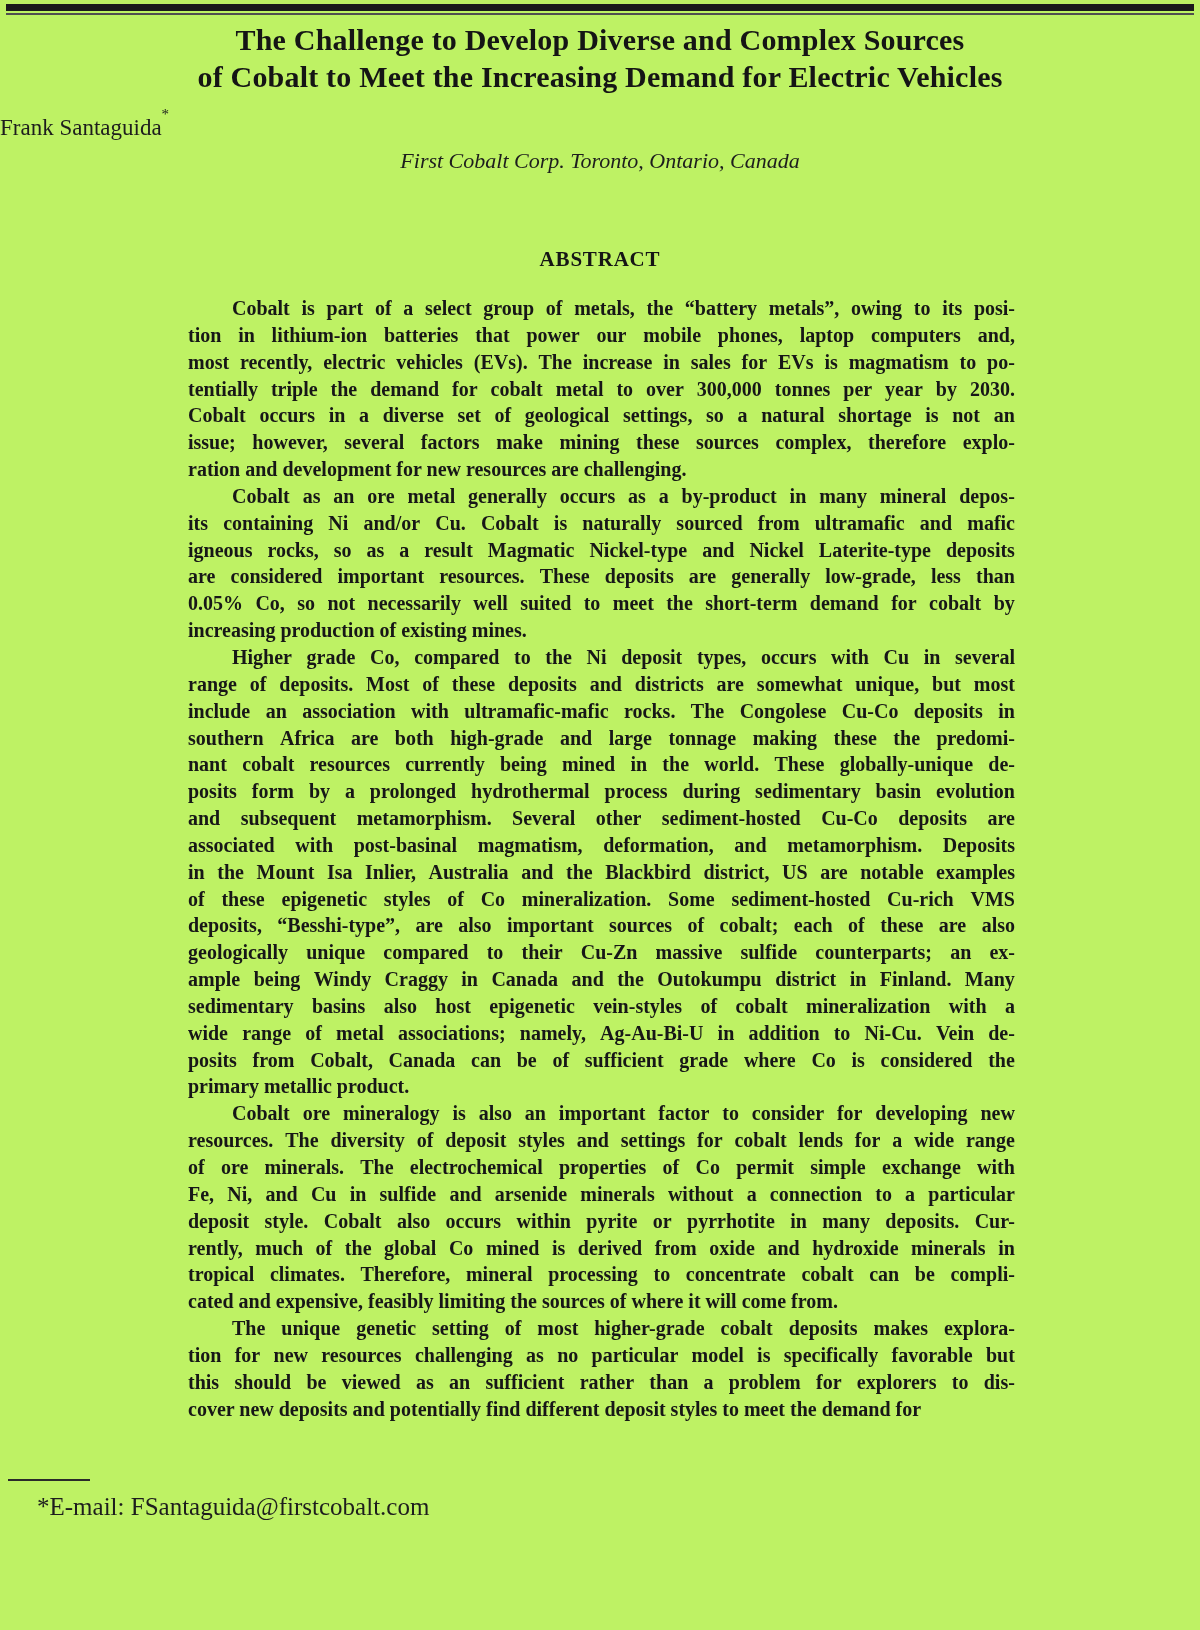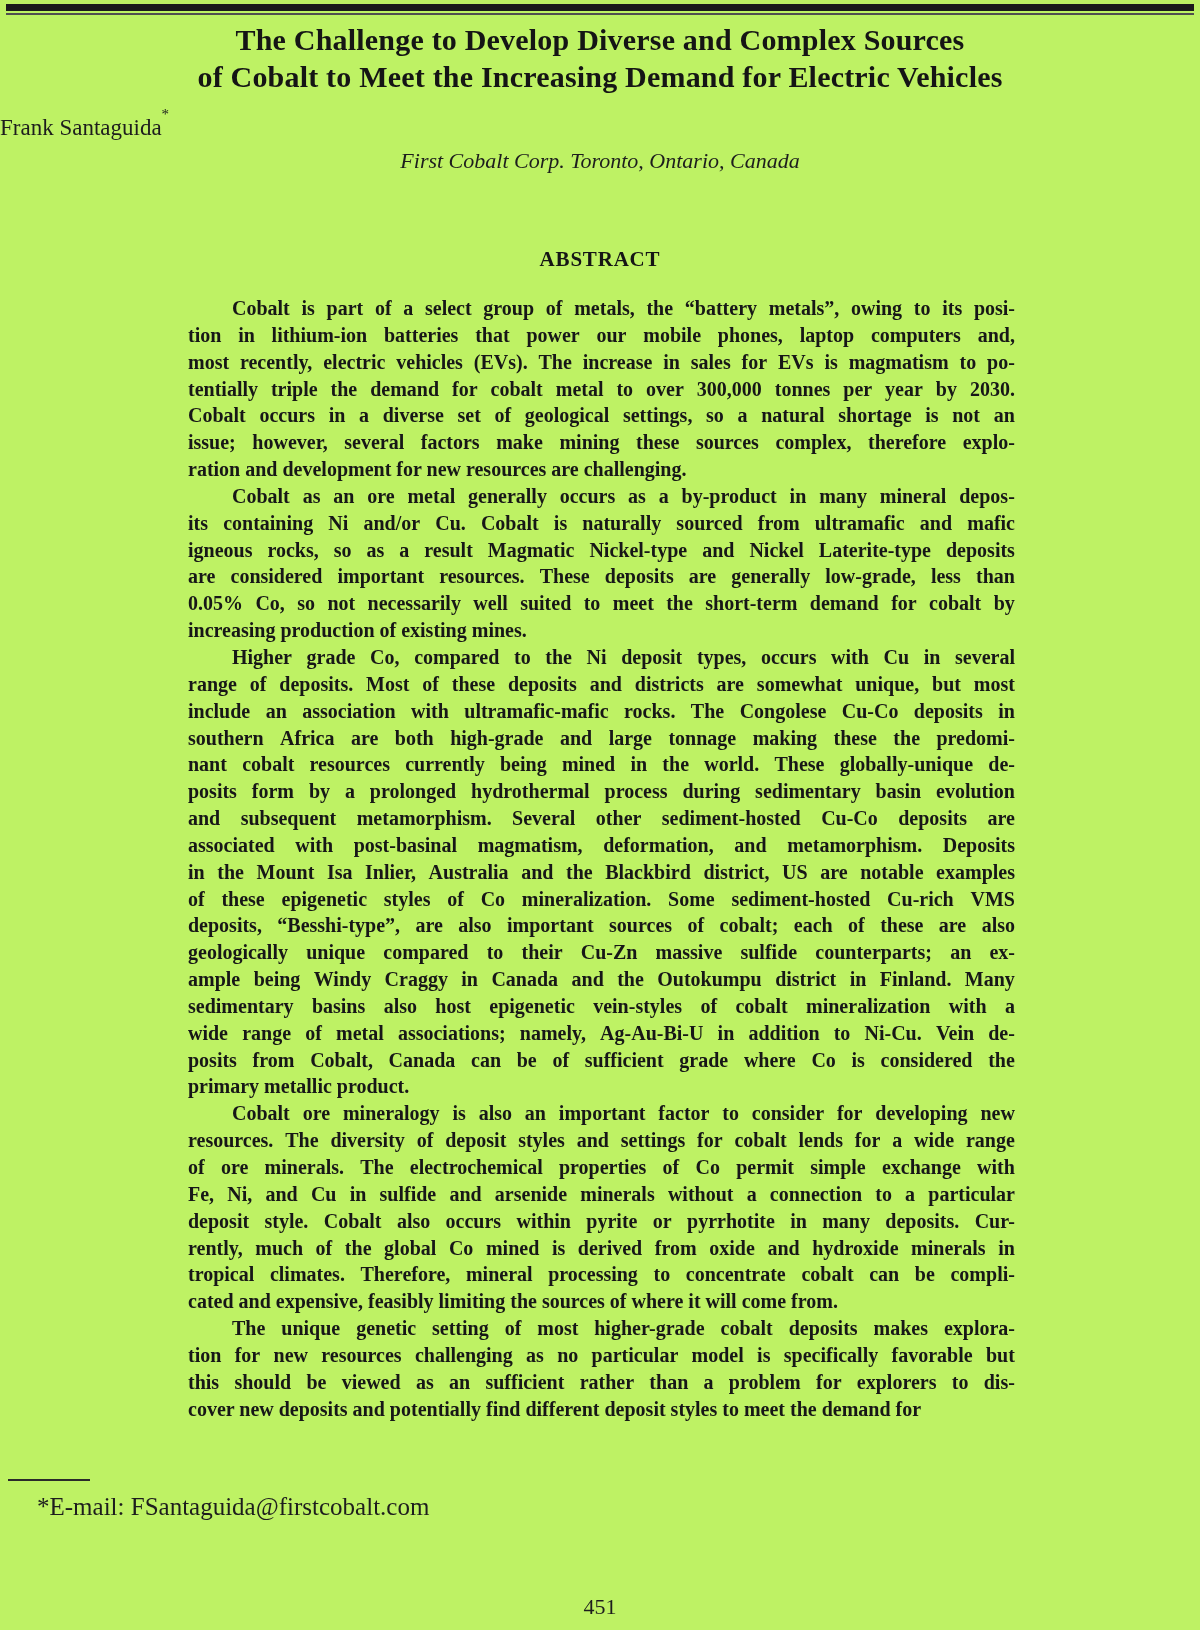--- a/index.html
+++ b/index.html
@@ -644,15 +644,14 @@
         <span>to</span>
         <span>dis-</span>
       </div>
       <div class="abs-line last">cover new deposits and potentially find different deposit styles to meet the demand for</div>
     </div>
 
   <div class="footnote-rule"></div>
 
   <div class="footnote">*E-mail: FSantaguida@firstcobalt.com</div>
 
-  <div class="page-number">451</div>
 
 </div>
 
 </body></html>

